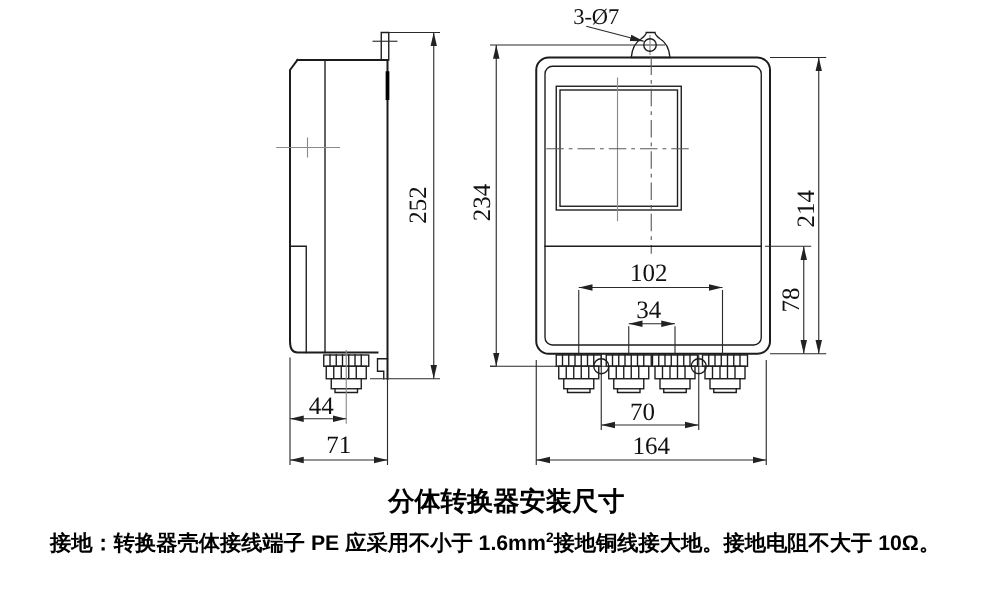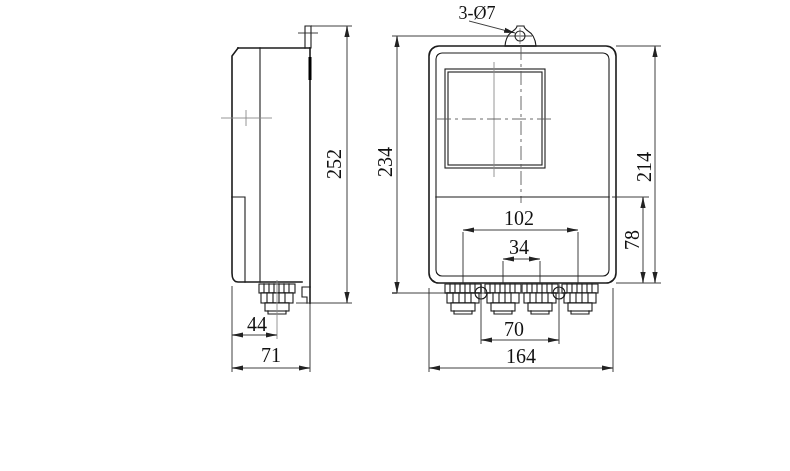--- a/index.html
+++ b/index.html
@@ -130,15 +130,17 @@
       <path class="dim" d="M616,46 L661,46 M616,283 L661,283"></path>
       <line class="dim" x1="655" y1="46" x2="655" y2="283" marker-start="url(#ar)" marker-end="url(#ar)"></line>
       <text class="dim-num" transform="translate(651,167) rotate(-90)" text-anchor="middle">214</text>
 
       <path class="dim" d="M612,197 L649,197"></path>
       <line class="dim" x1="643" y1="197" x2="643" y2="283" marker-start="url(#ar)" marker-end="url(#ar)"></line>
       <text class="dim-num" transform="translate(639,240) rotate(-90)" text-anchor="middle">78</text>
     </g>
   </svg>
 
+  <div id="caption">分体转换器安装尺寸</div>
 
+  <div id="note"><span>接地：转换器壳体接线端子 PE 应采用不小于 1.6mm</span><sup>2</sup><span>接地铜线接大地。接地电阻不大于 10Ω。</span></div>
 
 </div>
 
 </body></html>

